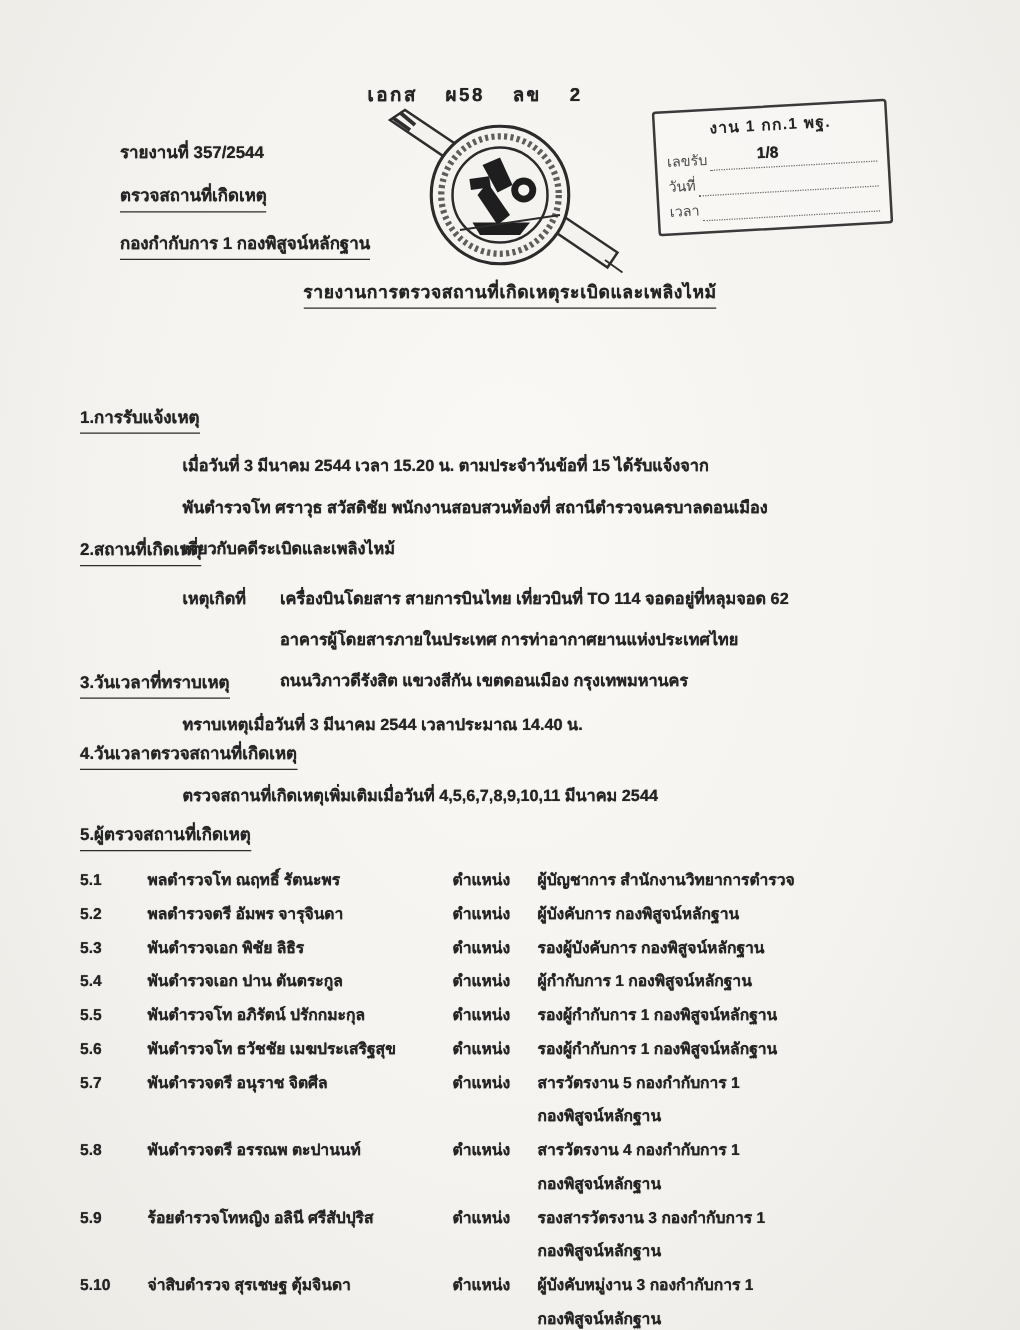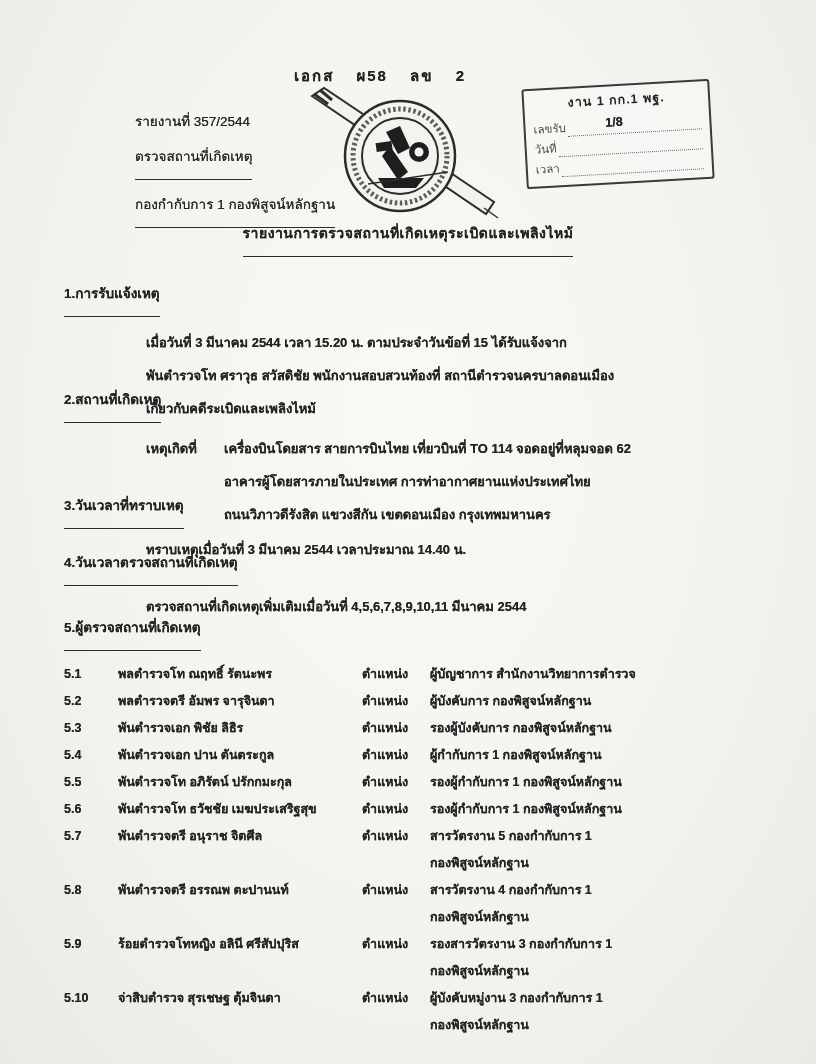--- a/index.html
+++ b/index.html
@@ -16,24 +16,24 @@
   }
   .ink{ text-shadow:0 0 .6px rgba(30,30,30,.85); }
   
   .doc-code{
     position:absolute;left:215px;top:64px;width:330px;
     text-align:center;font-size:15px;font-weight:bold;
     word-spacing:16px;letter-spacing:2px;
   }
   
   .report-block{
-    position:absolute;left:96px;top:110px;font-size:13.5px;font-weight:normal;margin-left:39px;
+    position:absolute;left:96px;top:110px;font-size:13.5px;font-weight:bold;
   }
   .report-block .rline{margin-bottom:13px;}
-  .u{border-bottom:1.6px solid #2b2b2b;padding-bottom:12px;display:inline-block;}
+  .u{border-bottom:1.6px solid #2b2b2b;padding-bottom:2px;display:inline-block;}
   
   .seal{position:absolute;left:298px;top:80px;width:210px;height:150px;}
   
   .stamp{
     position:absolute;left:524px;top:84px;width:168px;height:90px;
     border:2px solid #3a3a3a;border-radius:3px;
     transform:rotate(-3.2deg);
     padding:4px 8px 2px 8px;font-size:11.5px;background:rgba(250,249,246,.6);
   }
   .stamp-title{text-align:center;font-weight:bold;font-size:12.5px;margin-bottom:4px;letter-spacing:1px;}
@@ -41,21 +41,21 @@
   .stamp-label{flex:0 0 auto;padding-right:2px;color:#4a4a4a;}
   .stamp-dots{flex:1 1 auto;border-bottom:1.4px dotted #6b6b6b;height:14px;}
   .stamp-no{
     position:absolute;left:72px;top:1px;font-weight:bold;font-size:12.5px;color:#222;
   }
   
   .page-title-wrap{position:absolute;left:0;top:222px;width:816px;text-align:center;}
   .page-title{font-size:14px;font-weight:bold;letter-spacing:.5px;}
   
   .section{position:absolute;left:64px;right:46px;}
-  .sec-heading{font-size:13.5px;font-weight:bold;}
+  .sec-heading{font-size:13.5px;font-weight:bold;margin-top:40px;}
   .para{margin-left:82px;margin-top:9px;font-size:13px;font-weight:600;line-height:33px;white-space:nowrap;}
   .s2-row{display:flex;margin-left:82px;margin-top:9px;font-size:13px;font-weight:600;line-height:33px;}
   .s2-label{flex:0 0 78px;}
   .s2-lines{white-space:nowrap;}
   
   .inv-rows{margin-top:10px;font-size:12.5px;font-weight:600;}
   .inv-row{
     display:grid;grid-template-columns:50px 240px 64px auto;
     column-gap:4px;line-height:27px;align-items:start;white-space:nowrap;
   }

